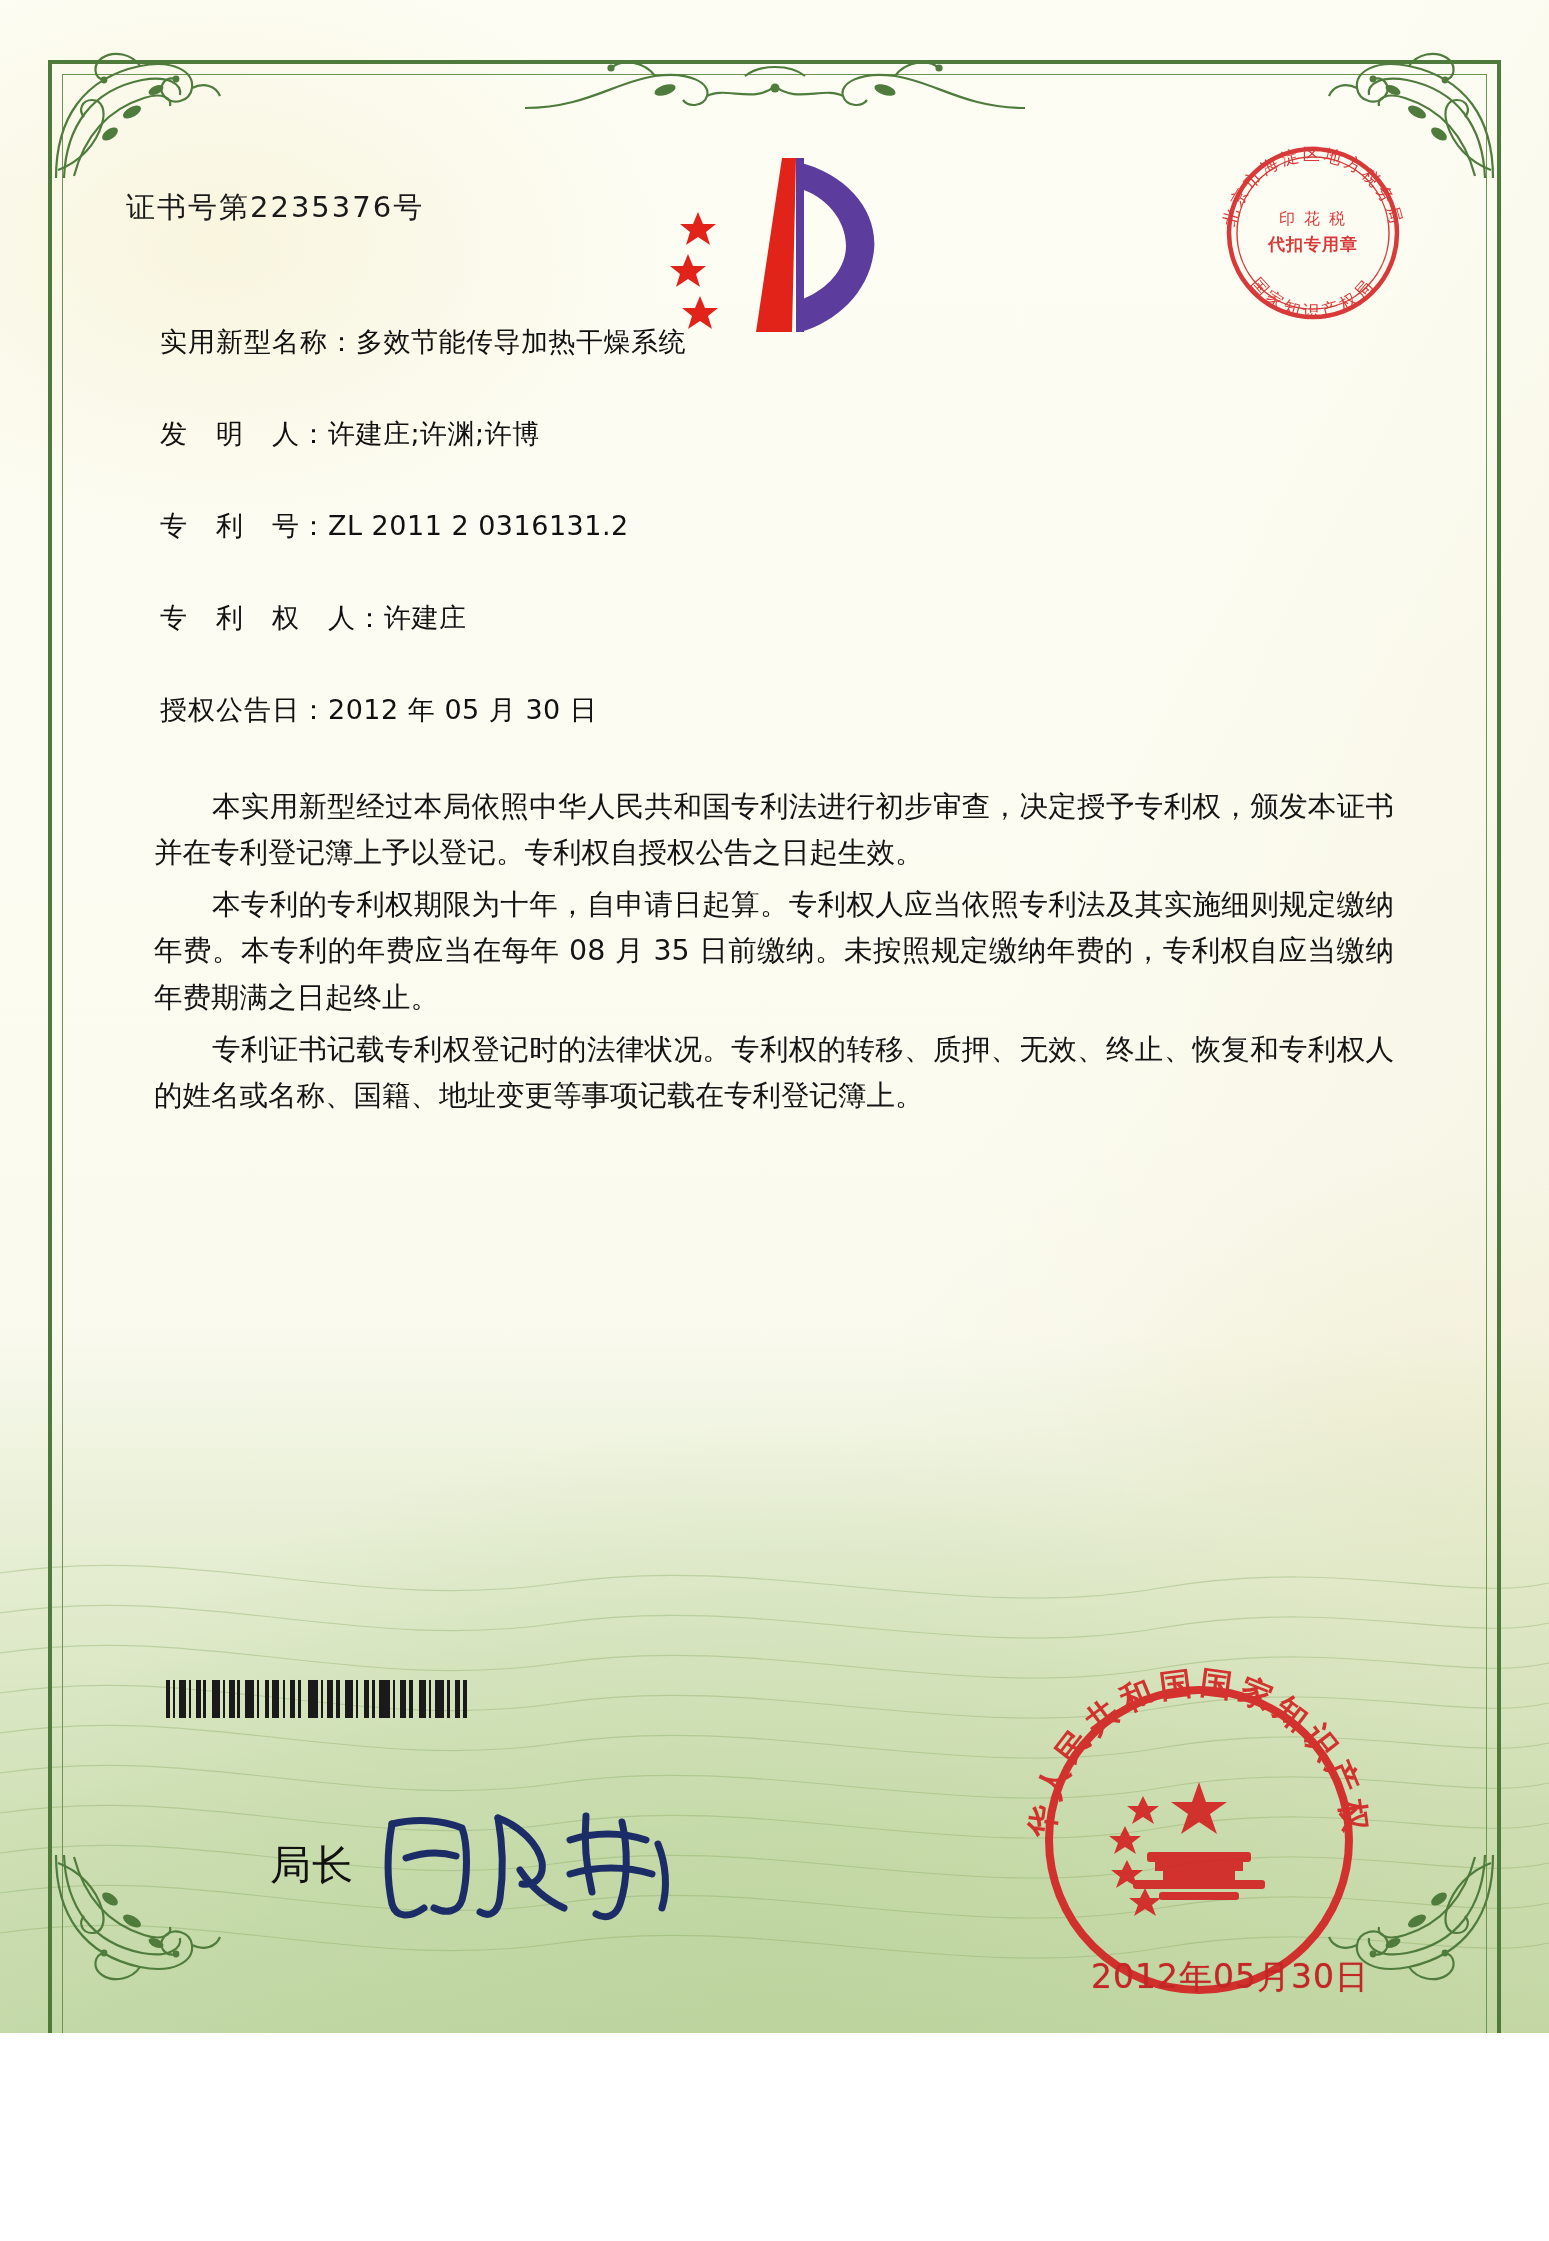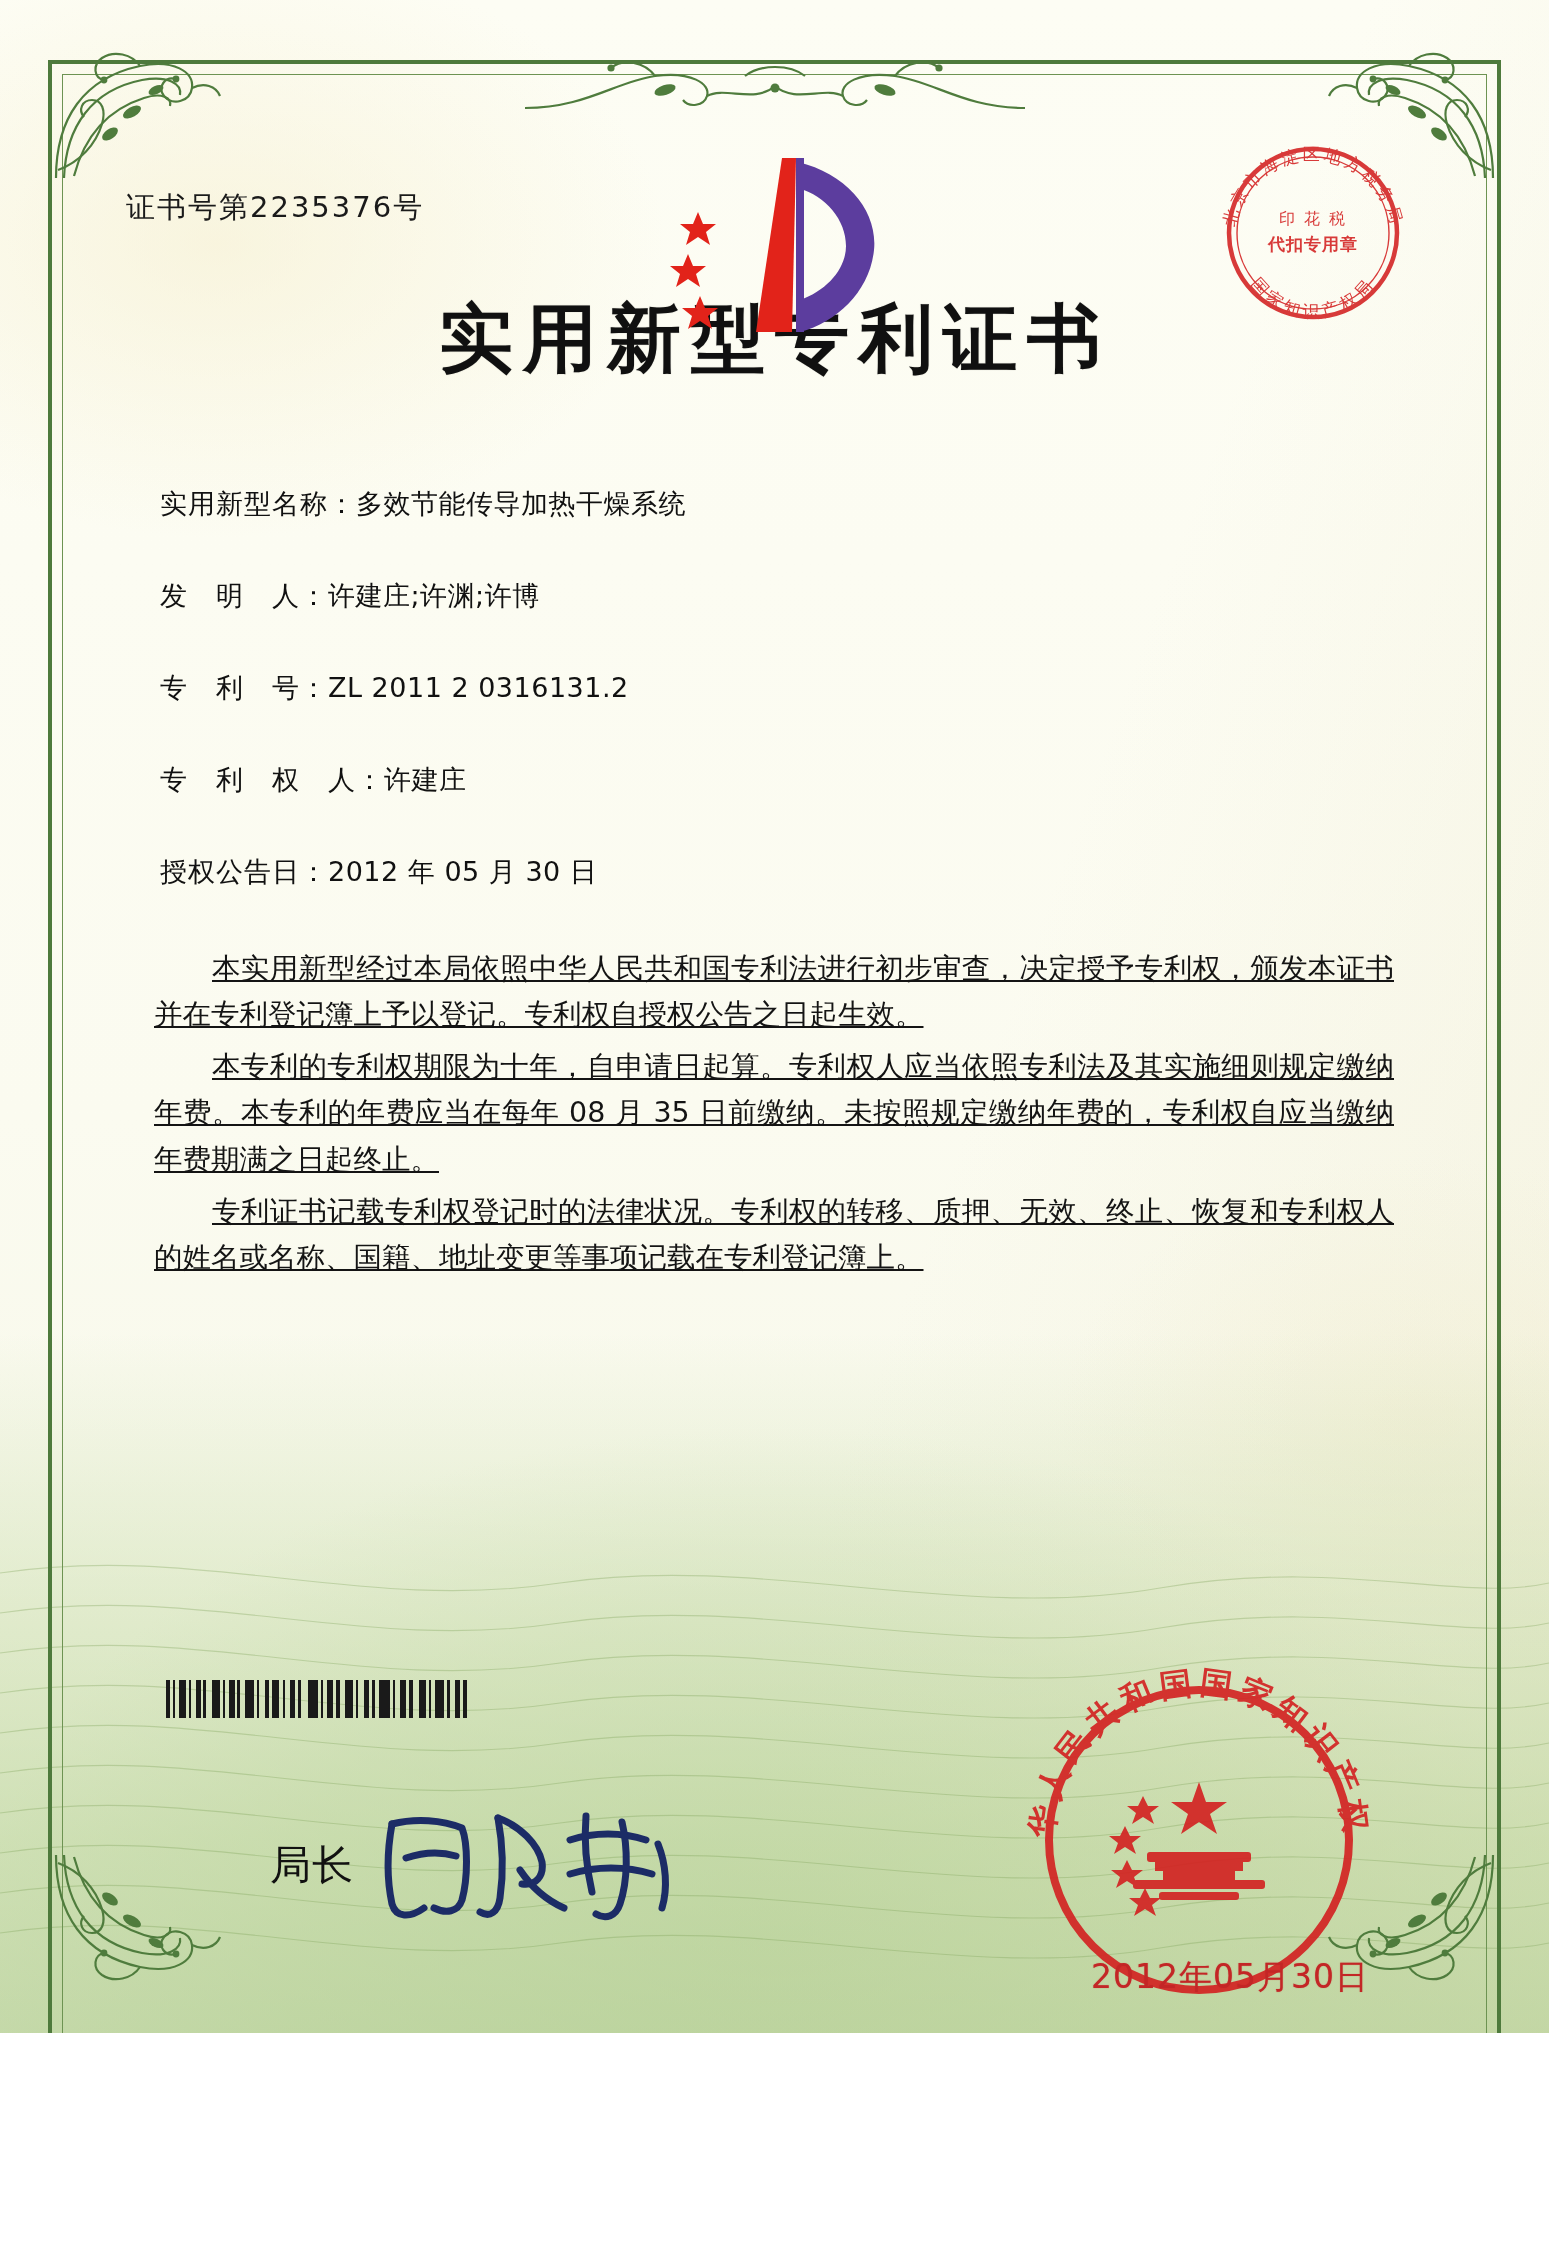--- a/index.html
+++ b/index.html
@@ -139,21 +139,20 @@
 
   .body-text {
     margin-top: 40px;
     padding-left: 44px;
     padding-right: 46px;
     font-size: 28.5px;
     line-height: 1.62;
     color: #141414;
     font-family: "DejaVu Sans", "Liberation Sans", sans-serif;
     text-align: justify;
-    text-decoration: underline;
   }
   .body-text p {
     margin: 0 0 6px 0;
     text-indent: 58px;
   }
 
   
   .barcode {
     position: absolute;
     left: 166px; top: 1680px;
@@ -358,21 +357,20 @@
           <textPath href="#arcTopSeal" startOffset="50%" text-anchor="middle">北京市海淀区地方税务局</textPath>
         </text>
         <text font-family="'DejaVu Sans','Liberation Sans',sans-serif" font-size="17" fill="#d32020" letter-spacing="4">
           <textPath href="#arcBotSeal" startOffset="50%" text-anchor="middle">国家知识产权局</textPath>
         </text>
         <text x="109" y="100" text-anchor="middle" font-family="'DejaVu Sans','Liberation Sans',sans-serif" font-size="16" fill="#d32020" letter-spacing="2">印 花 税</text>
         <text x="109" y="126" text-anchor="middle" font-family="'DejaVu Sans','Liberation Sans',sans-serif" font-size="17" fill="#d32020" font-weight="bold" letter-spacing="1">代扣专用章</text>
       </g>
     </svg>
 
-    <div class="title">实用新型专利证书</div>
 
     <div class="fields">
       <div class="field">
         <span class="label">实用新型名称：</span><span class="value">多效节能传导加热干燥系统</span>
       </div>
       <div class="field">
         <span class="label">发　明　人：</span><span class="value">许建庄;许渊;许博</span>
       </div>
       <div class="field">
         <span class="label">专　利　号：</span><span class="value">ZL 2011 2 0316131.2</span>

